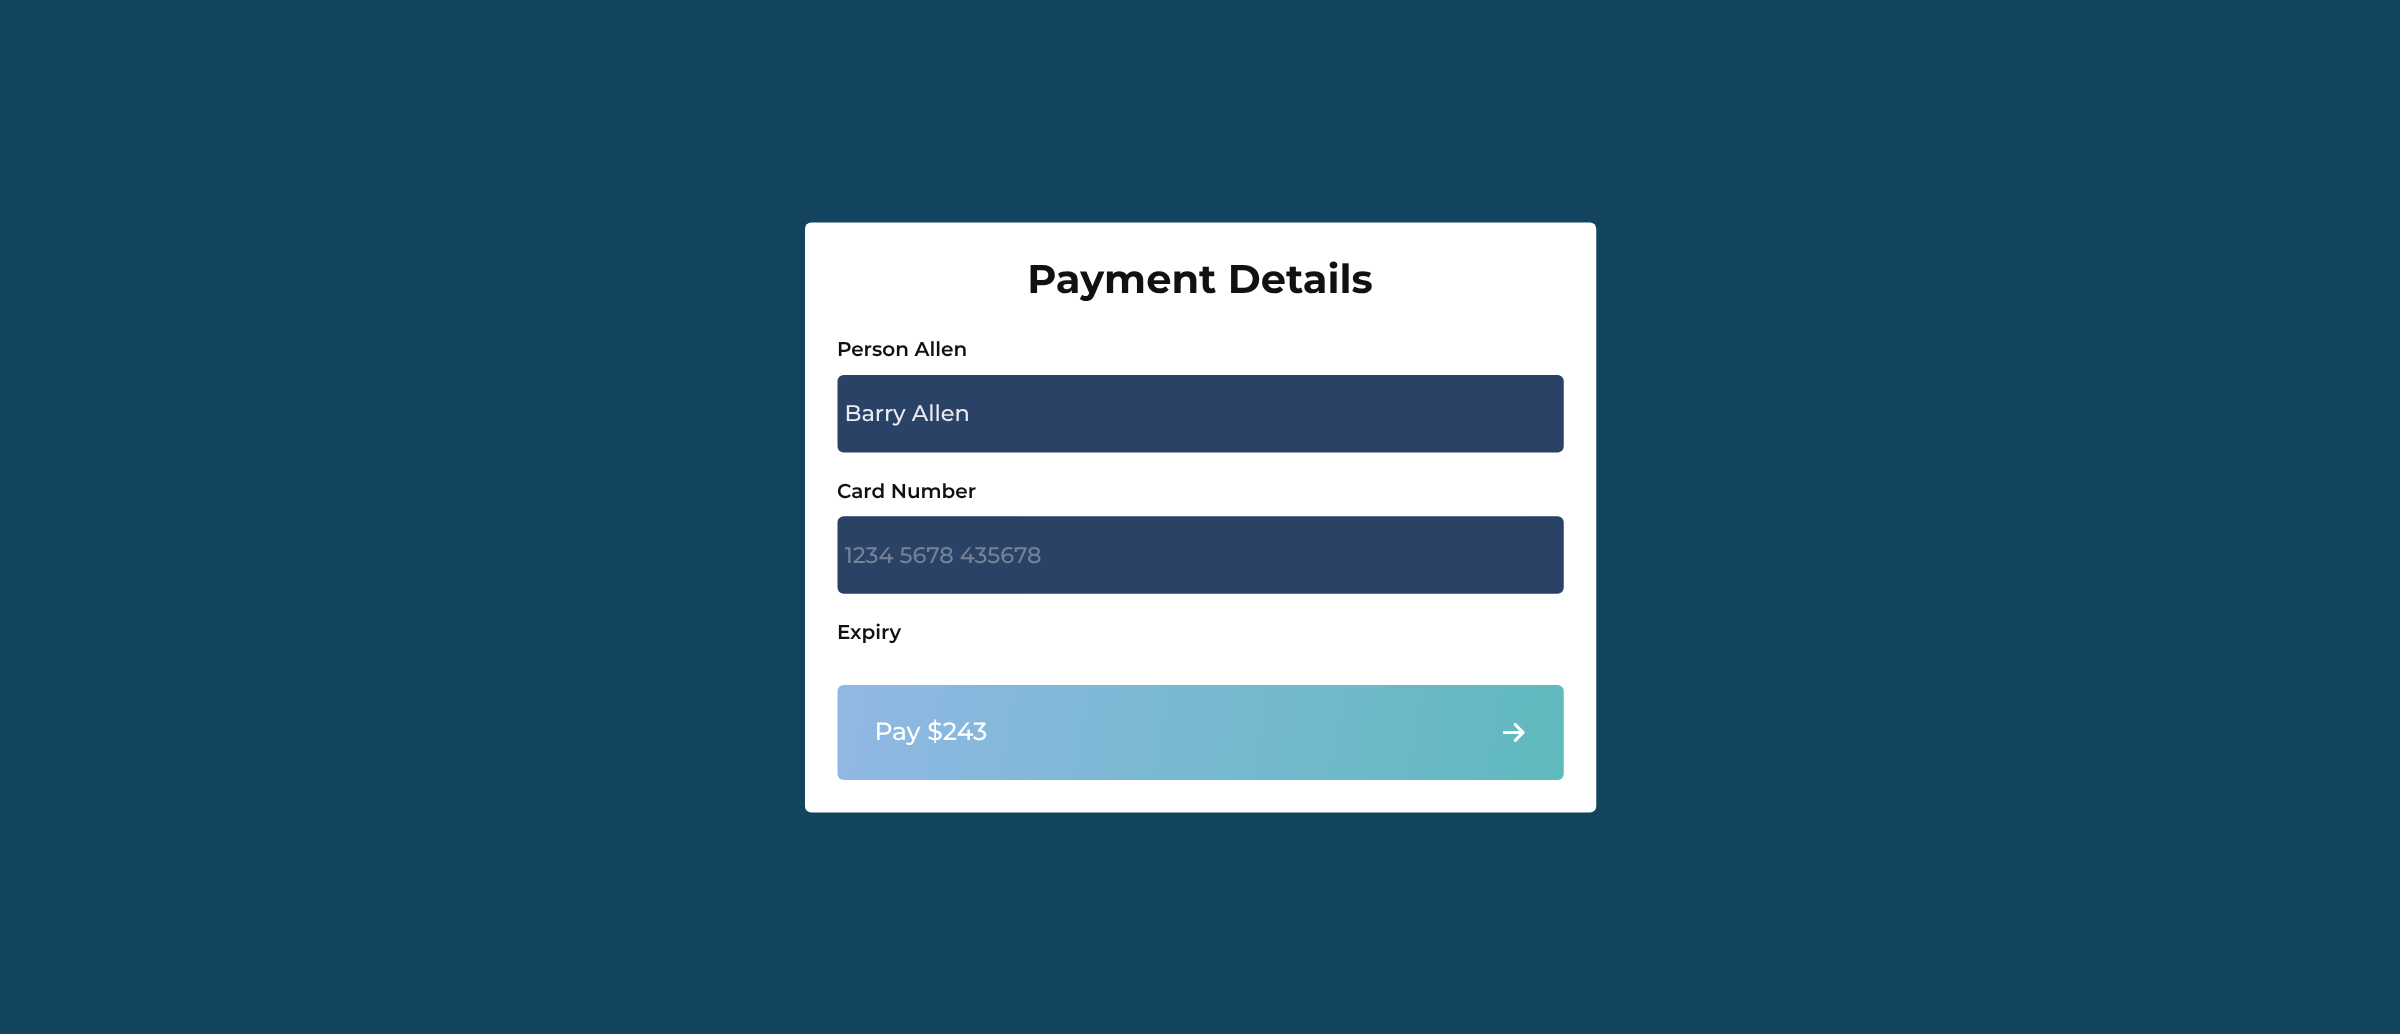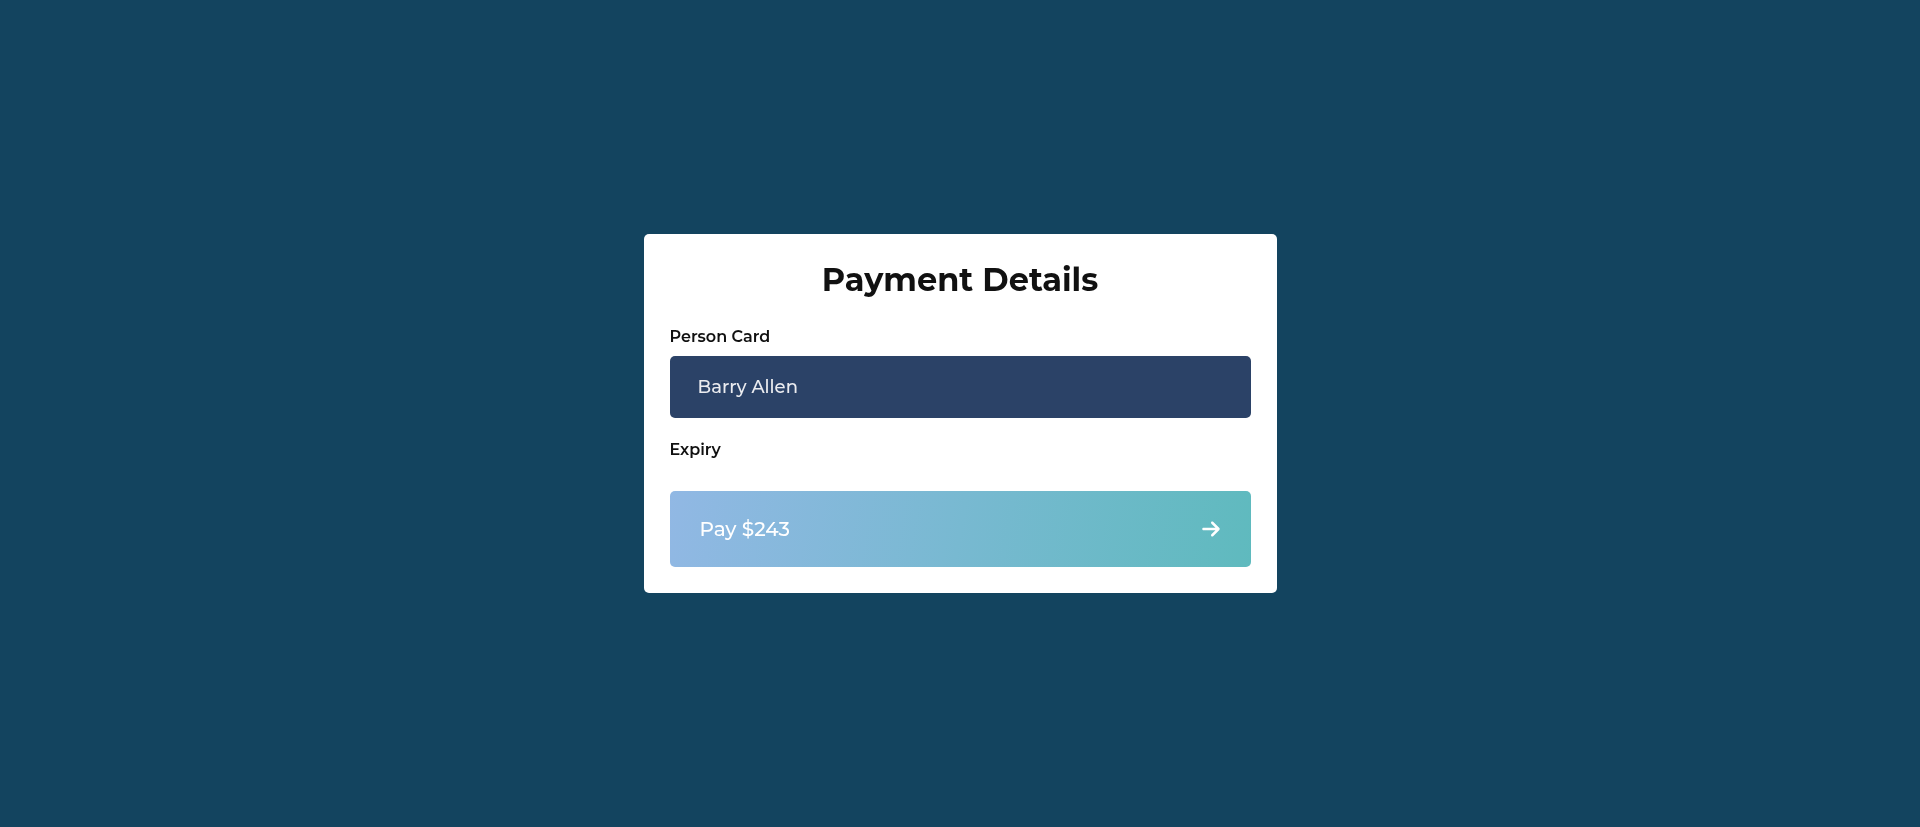--- a/index.html
+++ b/index.html
@@ -41,21 +41,21 @@
       font-weight: 600;
       color: #111111;
       display: block;
       margin-bottom: 10px;
     }
 
     .form-input {
       width: 100%;
       background-color: #2b4267;
       color: #ebecf0;
-      padding: 20px 28px;
+      padding: 20px 6px;
       font-size: 18px;
       font-family: inherit;
       font-weight: 500;
       border: none;
       border-radius: 5px;
       outline: none;
     }
 
     .form-input::placeholder {
       color: #748298;
@@ -101,25 +101,27 @@
       fill: #FFFFFF;
     }
   </style>
 </head>
 <body>
 
 <div class="payment-card">
   <h1 class="card-title">Payment Details</h1>
 
   <div class="form-group">
-    <label class="form-label">Person Card</label>
+    <label class="form-label">Person Allen</label>
     <input type="text" class="form-input" value="Barry Allen" style="">
   </div>
 
   <div class="form-group">
+    <label class="form-label">Card Number</label>
+    <input type="text" class="form-input" placeholder="1234 5678 435678" style="">
   </div>
 
   <div class="form-row">
     <div class="form-group">
       <label class="form-label">Expiry</label>
     </div>
   </div>
 
   <button class="pay-button">
     <span>Pay $243</span>

